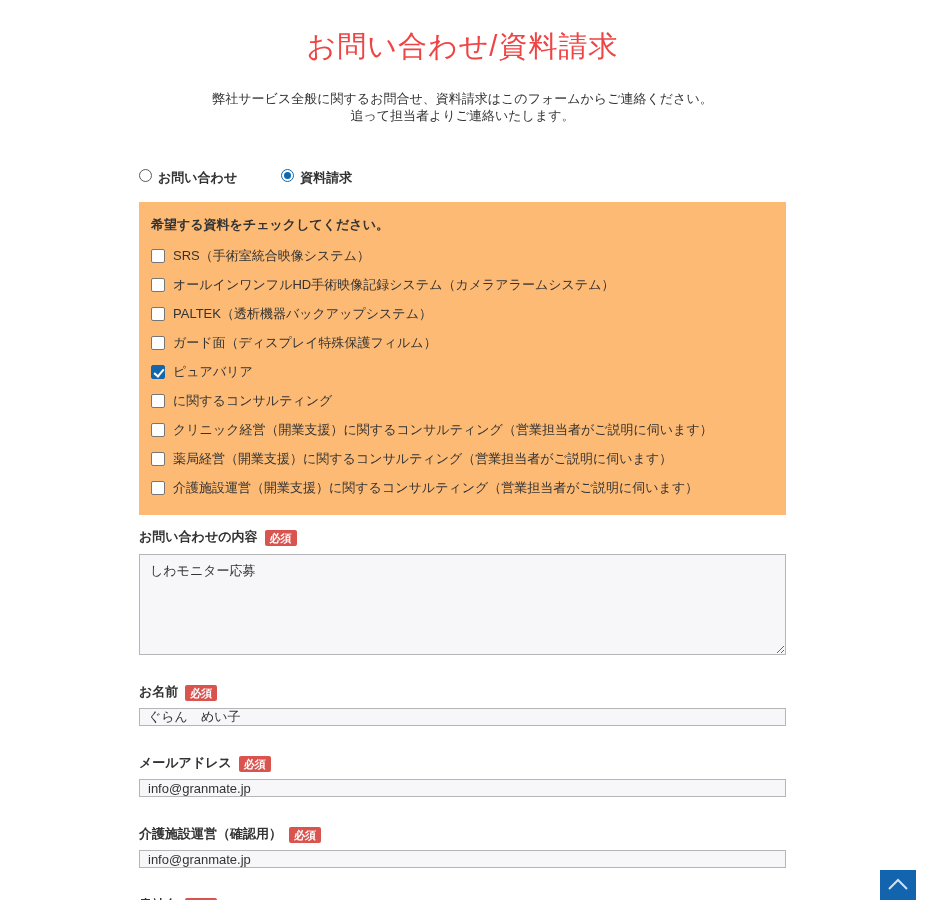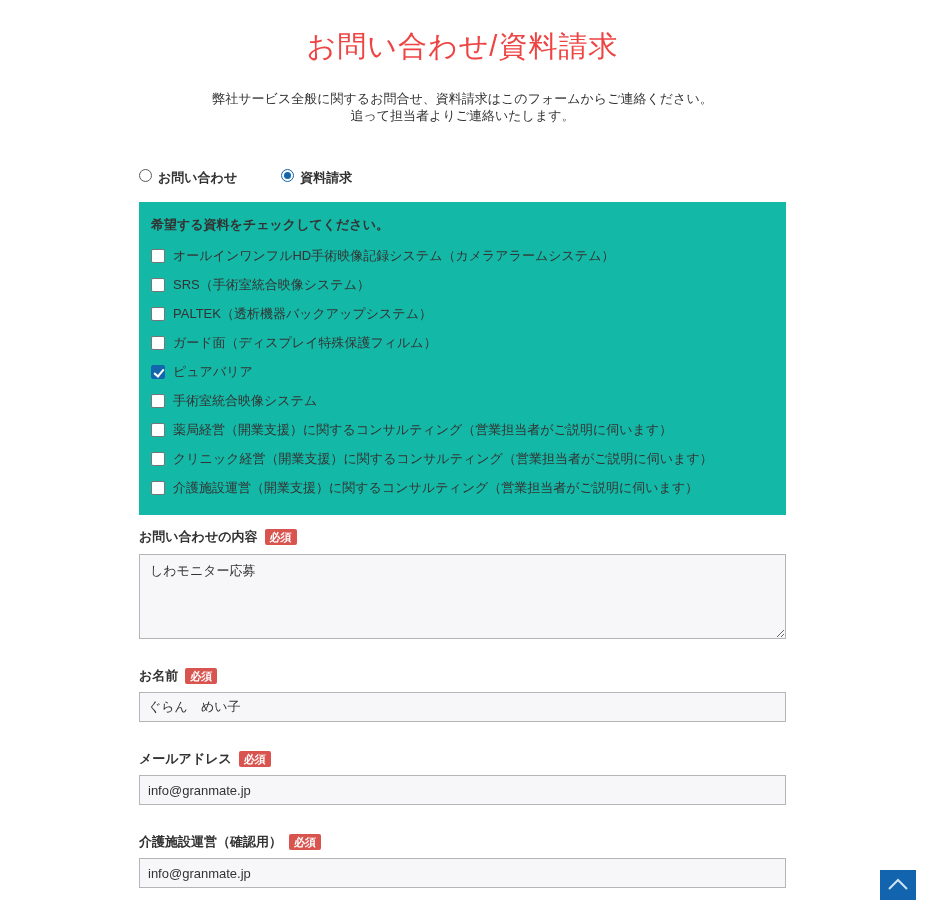--- a/index.html
+++ b/index.html
@@ -23,48 +23,48 @@
     background:#fff;margin-right:6px;position:relative;box-sizing:border-box;flex:0 0 auto;
   }
   .radio.checked{border-color:#1266ab;}
   .radio.checked::after{
     content:"";position:absolute;left:2px;top:2px;width:7px;height:7px;
     border-radius:50%;background:#1266ab;
   }
   .radio-label{font-size:13px;font-weight:bold;color:#333;}
   
   .panel{
-    margin-top:15px;background:#14b8a6;padding:14px 14px 7px 12px;box-sizing:border-box;
+    margin-top:15px;background:#fdba74;padding:14px 14px 7px 12px;box-sizing:border-box;
   }
   .panel-heading{font-size:13px;font-weight:bold;margin:0 0 13px 0;color:#333;}
   .cb-row{display:flex;align-items:center;margin-bottom:11px;cursor:pointer;}
   .cb{
     width:14px;height:14px;border:1px solid #767676;border-radius:2px;background:#fff;
     margin-right:8px;position:relative;box-sizing:border-box;flex:0 0 auto;
   }
   .cb.checked{background:#1266ab;border-color:#1266ab;}
   .cb.checked::after{
     content:"";position:absolute;left:4px;top:1px;width:4px;height:8px;
     border:solid #fff;border-width:0 2px 2px 0;transform:rotate(40deg);
   }
   .cb-label{font-size:13px;color:#333;}
   
   .field{margin-top:28px;}
-  .field-label{display:flex;align-items:center;font-size:13px;font-weight:bold;color:#333;}
+  .field-label{display:flex;align-items:flex-end;font-size:13px;font-weight:bold;color:#333;}
   .required-badge{
     display:inline-block;margin-left:7px;padding:2px 5px 1px 5px;background:#d9534f;
     color:#fff;font-size:11px;font-weight:bold;border-radius:2px;line-height:13px;
   }
   .text-input{
-    display:block;margin-top:7px;width:100%;height:30px;box-sizing:border-box;
+    display:block;margin-top:7px;width:100%;height:18px;box-sizing:border-box;
     border:1px solid #b5b5b8;background:#f7f7f9;font-size:13px;color:#333;
     padding:2px 8px;font-family:"Liberation Sans","DejaVu Sans",sans-serif;border-radius:0;
   }
   .message-area{
-    display:block;margin-top:8px;width:100%;height:85px;box-sizing:border-box;
+    display:block;margin-top:8px;width:100%;height:101px;box-sizing:border-box;
     border:1px solid #b5b5b8;background:#f7f7f9;font-size:13px;color:#333;
     padding:7px 10px;font-family:"Liberation Sans","DejaVu Sans",sans-serif;
     resize:vertical;border-radius:0;
   }
   .field.first{margin-top:13px;}
   
   .scroll-top{
     position:absolute;left:880px;top:870px;width:36px;height:38px;background:#1164ad;
     display:flex;justify-content:center;cursor:pointer;
   }
@@ -88,49 +88,49 @@
       <span class="radio checked"></span>
       <span class="radio-label">資料請求</span>
     </label>
   </div>
 
   <div class="panel">
     <div class="panel-heading">希望する資料をチェックしてください。</div>
 
     <label class="cb-row">
       <span class="cb"></span>
-      <span class="cb-label">オールインワンフルHD手術映像記録システム（カメラアラームシステム）</span>
+      <span class="cb-label">SRS（手術室統合映像システム）</span>
     </label>
     <label class="cb-row">
       <span class="cb"></span>
-      <span class="cb-label">SRS（手術室統合映像システム）</span>
+      <span class="cb-label">オールインワンフルHD手術映像記録システム（カメラアラームシステム）</span>
     </label>
     <label class="cb-row">
       <span class="cb"></span>
       <span class="cb-label">PALTEK（透析機器バックアップシステム）</span>
     </label>
     <label class="cb-row">
       <span class="cb"></span>
       <span class="cb-label">ガード面（ディスプレイ特殊保護フィルム）</span>
     </label>
     <label class="cb-row">
       <span class="cb checked"></span>
       <span class="cb-label">ピュアバリア</span>
     </label>
     <label class="cb-row">
       <span class="cb"></span>
-      <span class="cb-label">手術室統合映像システム</span>
+      <span class="cb-label">に関するコンサルティング</span>
+    </label>
+    <label class="cb-row">
+      <span class="cb"></span>
+      <span class="cb-label">クリニック経営（開業支援）に関するコンサルティング（営業担当者がご説明に伺います）</span>
     </label>
     <label class="cb-row">
       <span class="cb"></span>
       <span class="cb-label">薬局経営（開業支援）に関するコンサルティング（営業担当者がご説明に伺います）</span>
-    </label>
-    <label class="cb-row">
-      <span class="cb"></span>
-      <span class="cb-label">クリニック経営（開業支援）に関するコンサルティング（営業担当者がご説明に伺います）</span>
     </label>
     <label class="cb-row">
       <span class="cb"></span>
       <span class="cb-label">介護施設運営（開業支援）に関するコンサルティング（営業担当者がご説明に伺います）</span>
     </label>
   </div>
 
   <div class="field first">
     <div class="field-label">
       <span>お問い合わせの内容</span>

